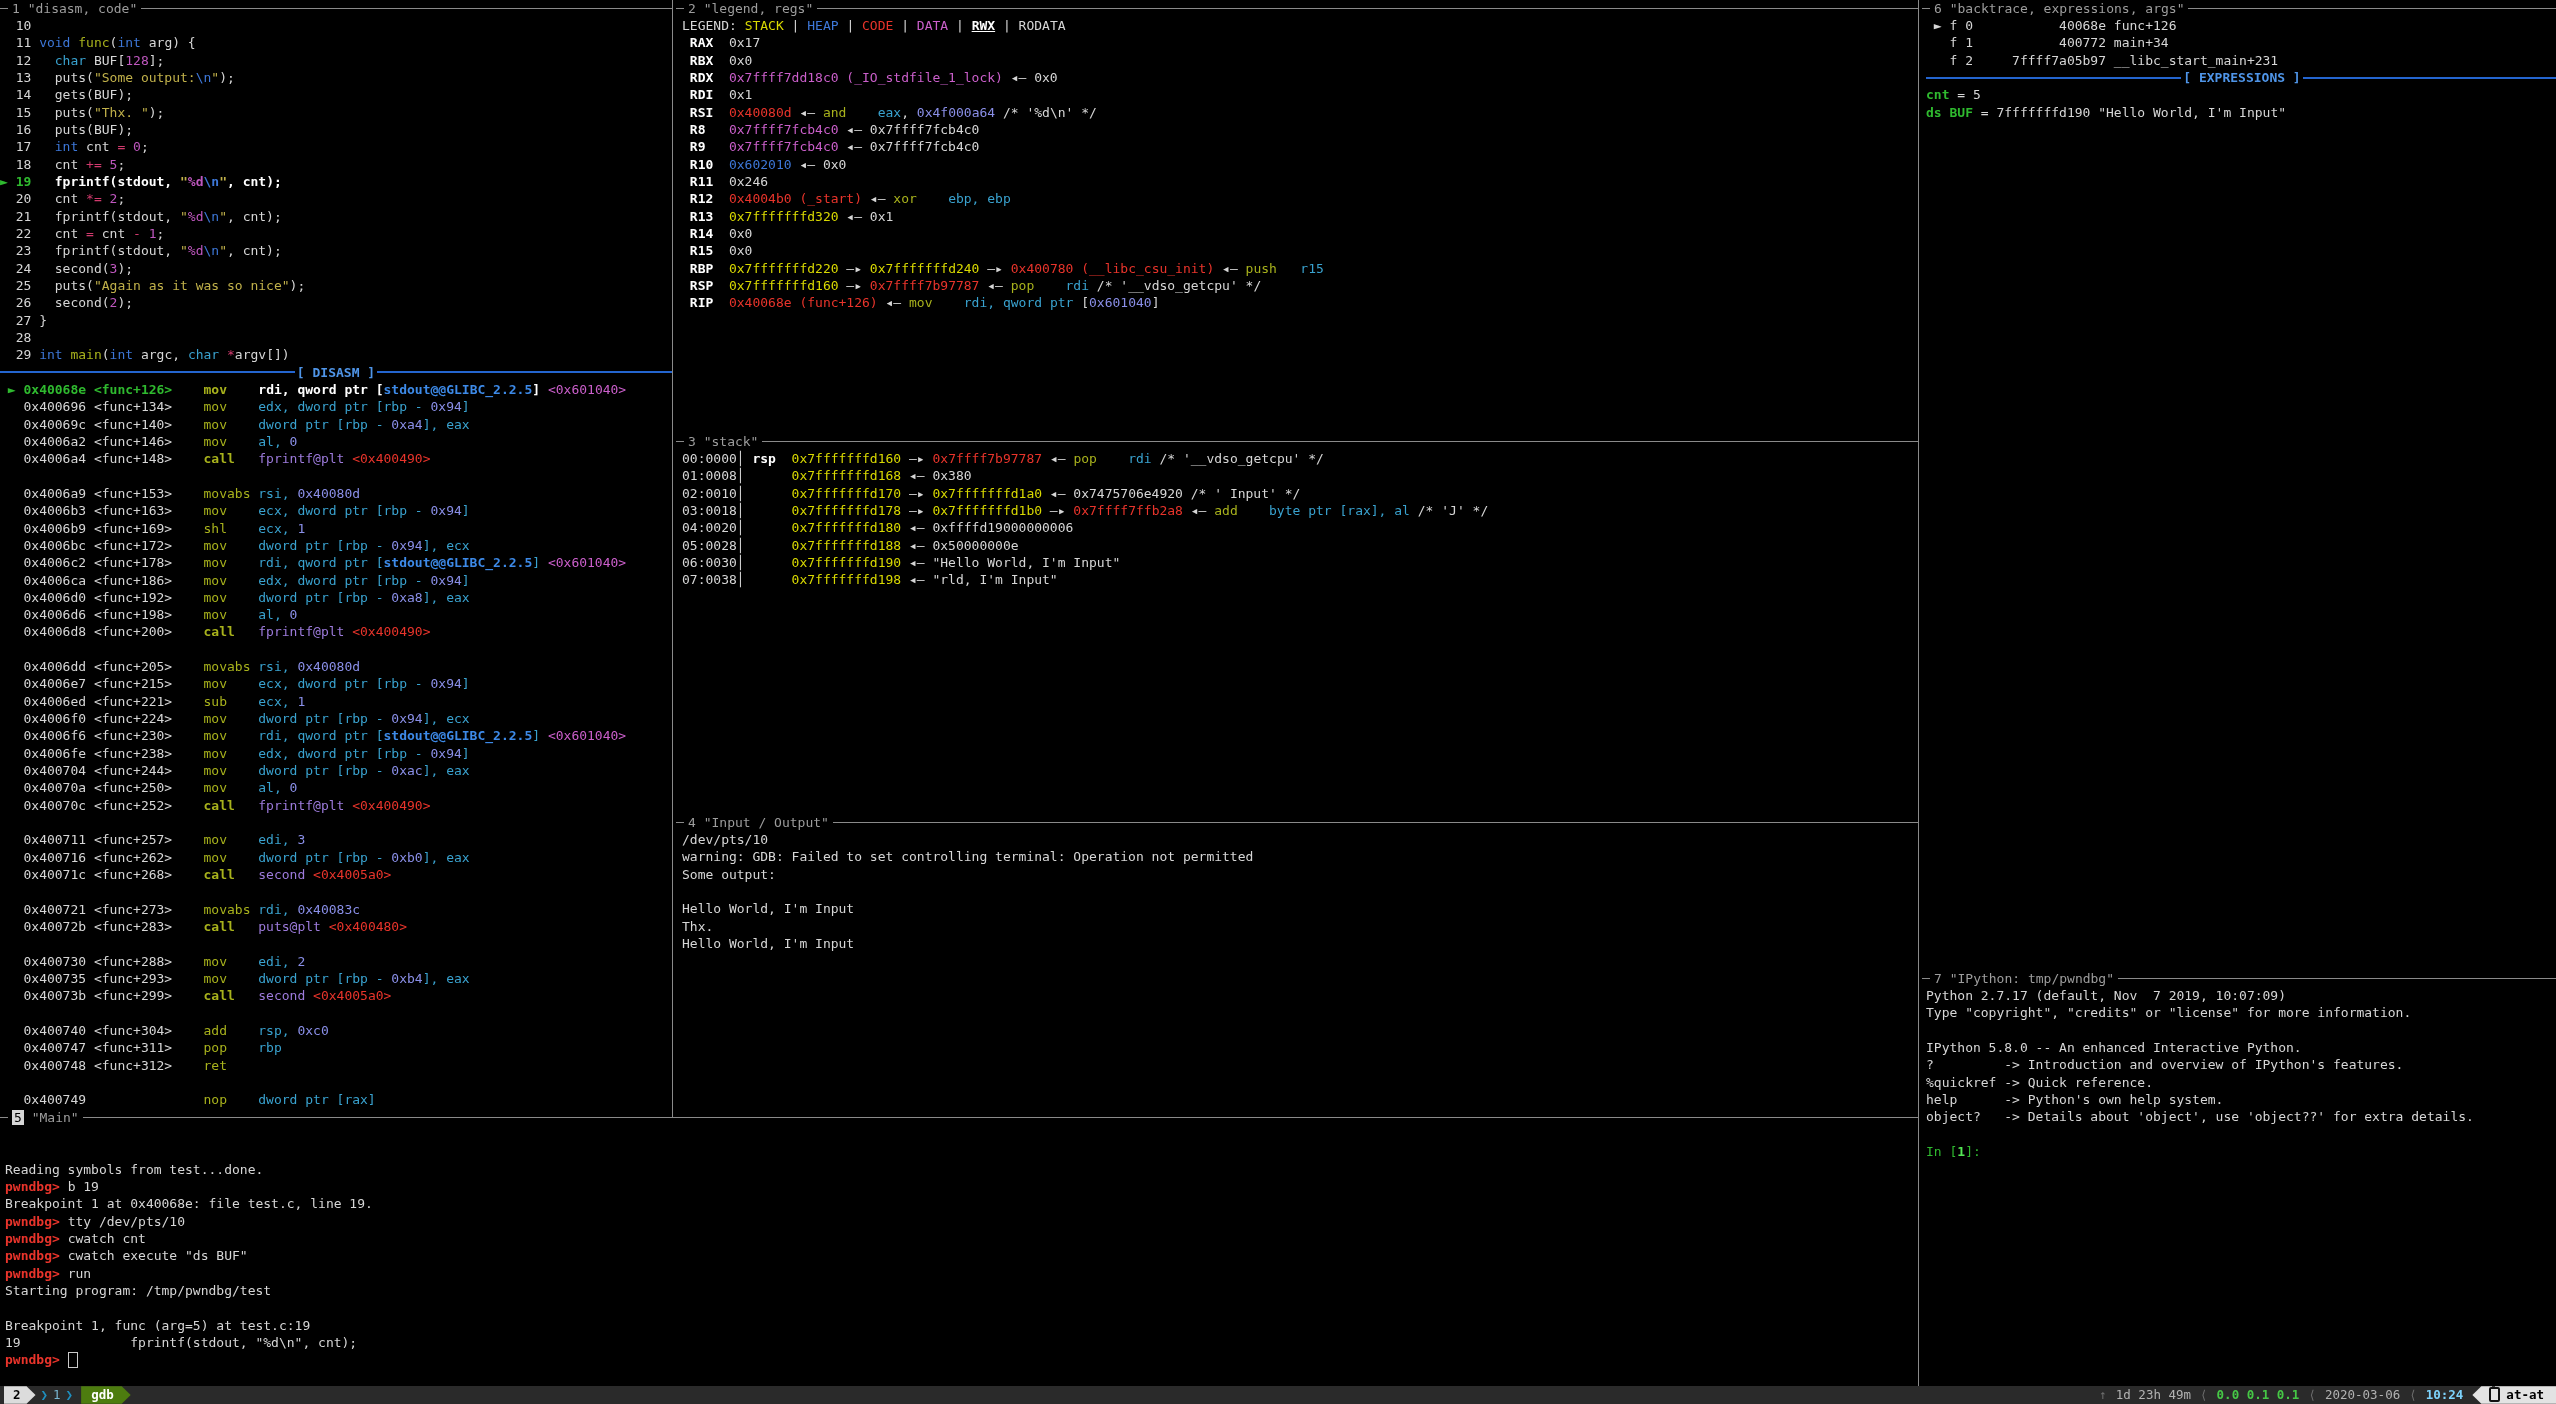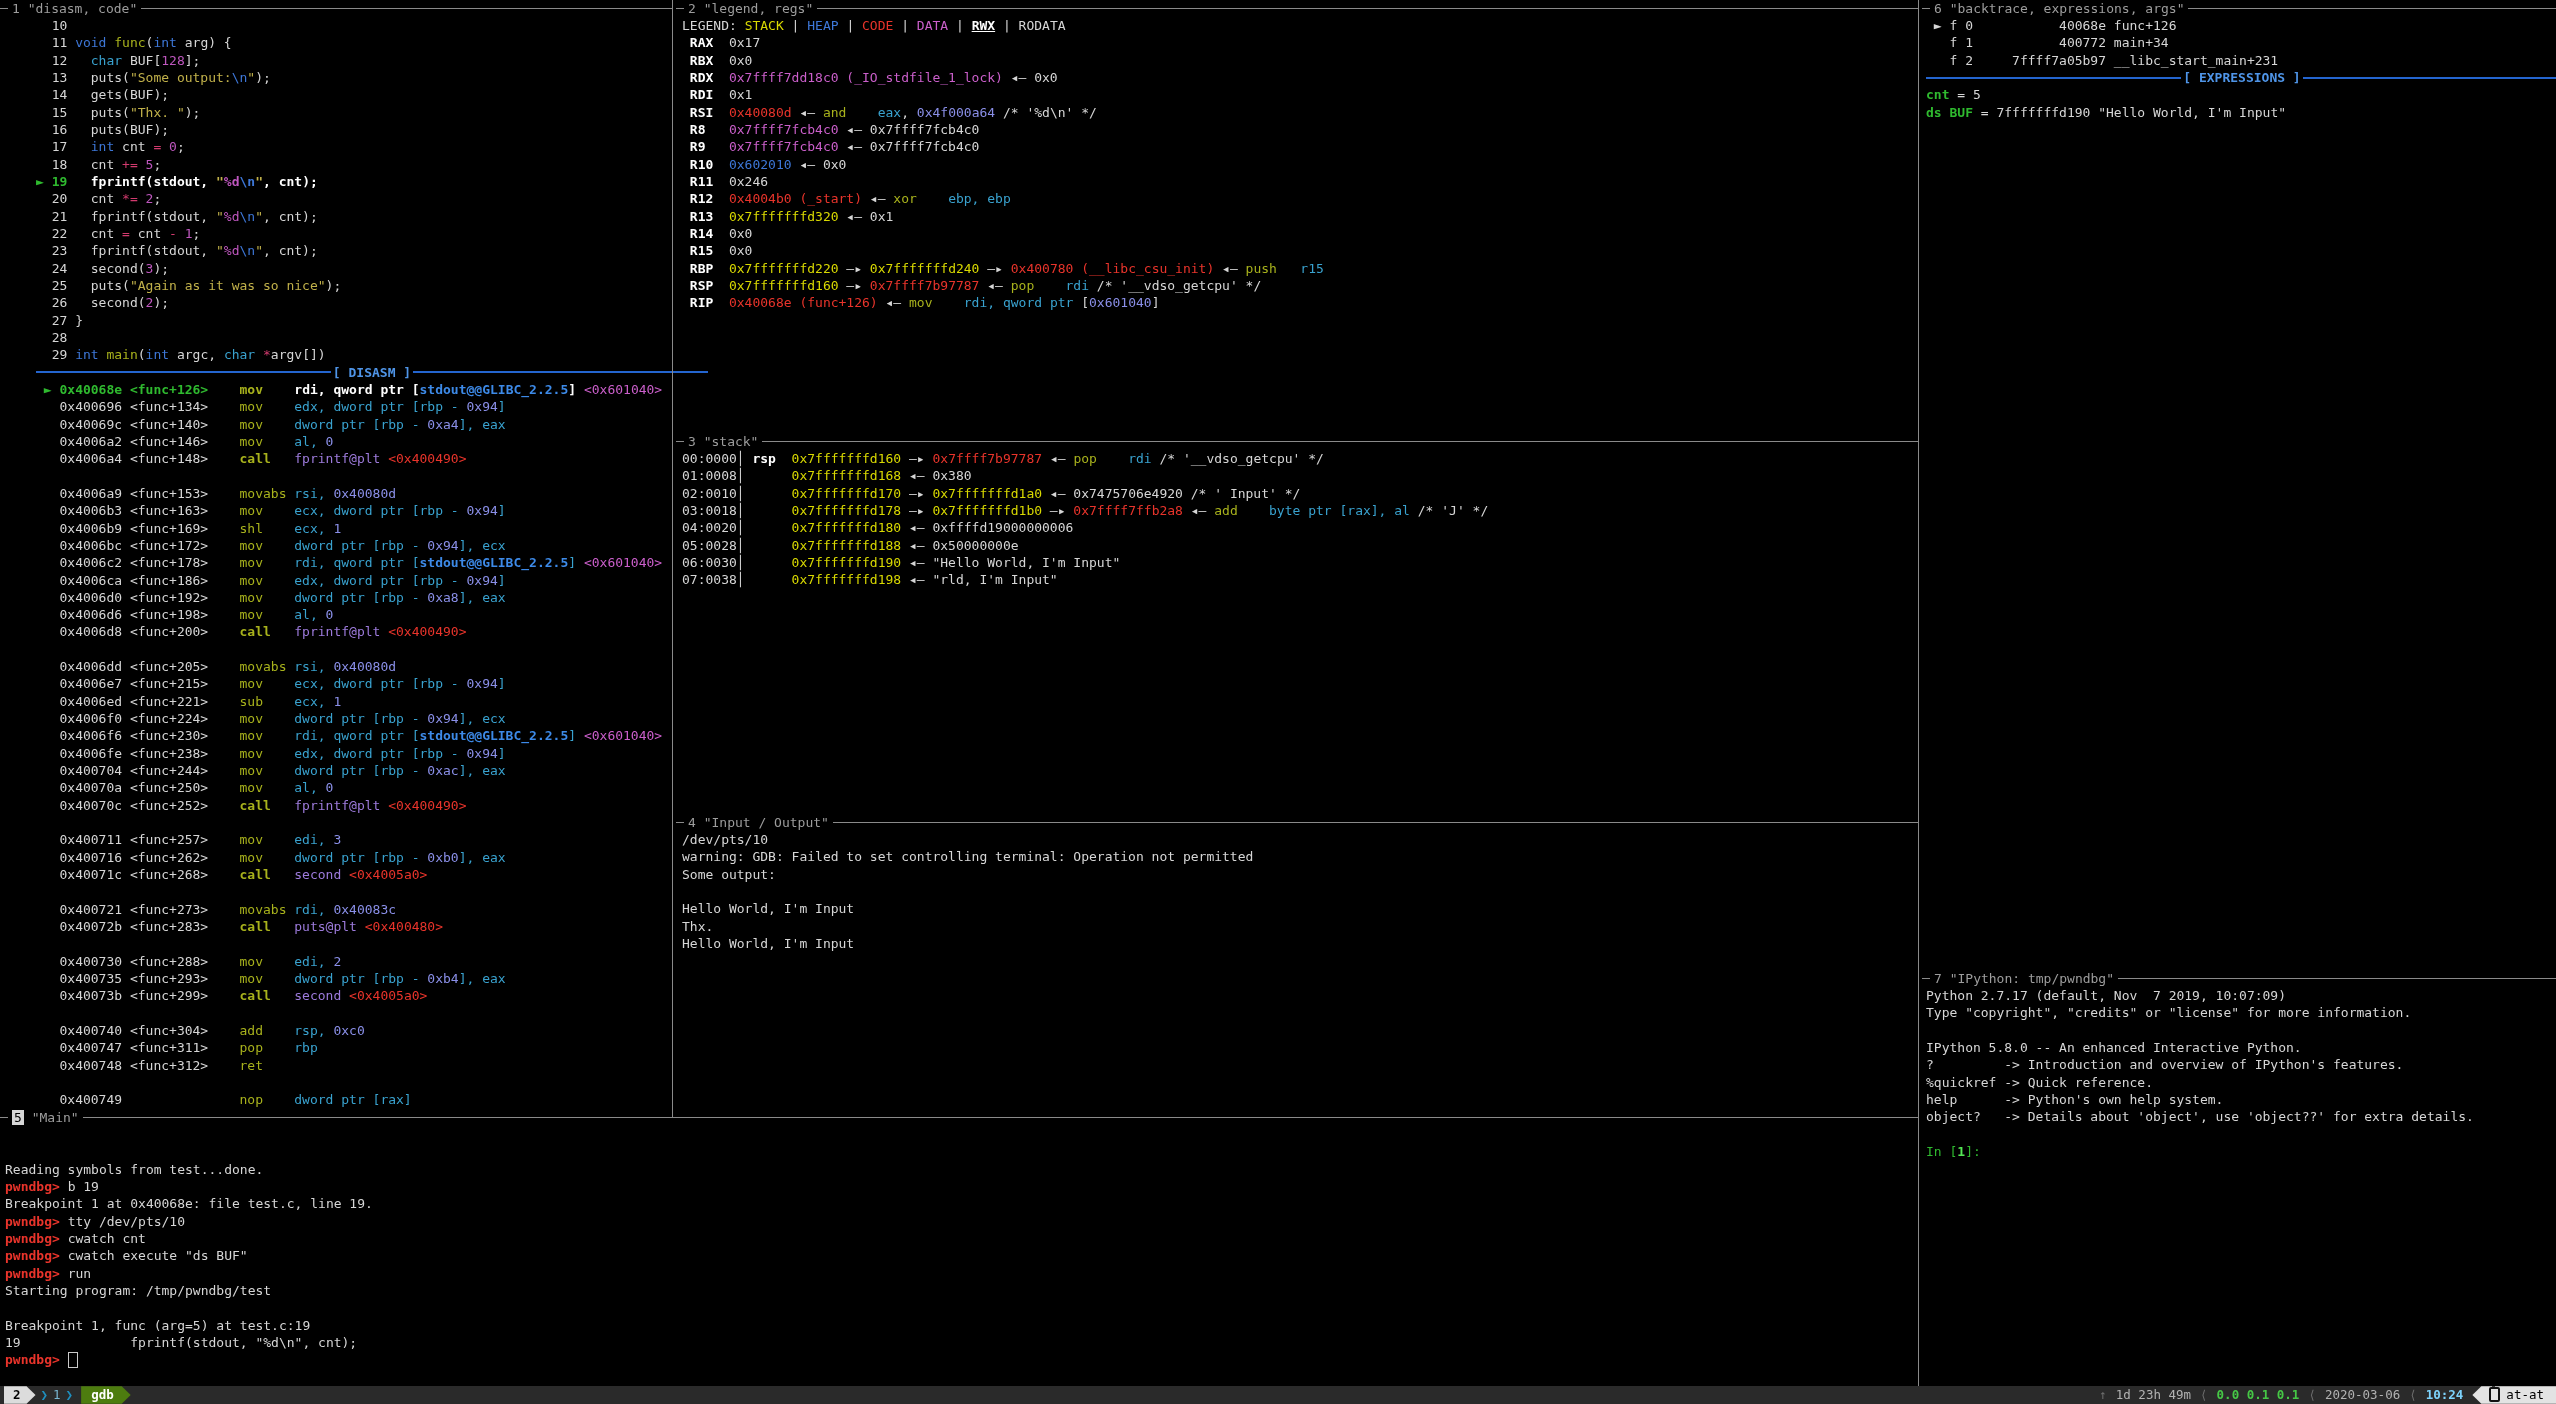--- a/index.html
+++ b/index.html
@@ -43,21 +43,21 @@
   .seg-win{background:#dcdcdc;color:#000;font-weight:bold;padding:0 15px 0 9px;display:flex;align-items:center;
            clip-path:polygon(0 0,calc(100% - 9px) 0,100% 50%,calc(100% - 9px) 100%,0 100%);}
   .chev{color:#1f8fbe;margin:0 5px;font-weight:bold;}
   .pane-num{color:#79b6d2;}
   .seg-gdb{background:#4d7c0f;color:#fff;font-weight:bold;padding:0 17px 0 10px;display:flex;align-items:center;margin-left:3px;
            clip-path:polygon(0 0,calc(100% - 9px) 0,100% 50%,calc(100% - 9px) 100%,0 100%);}
   .sb-right{display:flex;align-items:center;gap:9px;color:#b2b2b2;}
   .sep{color:#6d6d6d;}
   .load{color:#46c846;font-weight:bold;}
   .time{color:#7dd3fc;font-weight:bold;}
-  .seg-host{background:#e3e3e3;color:#000;font-weight:normal;display:flex;align-items:center;gap:6px;
+  .seg-host{background:#e3e3e3;color:#000;font-weight:bold;display:flex;align-items:center;gap:6px;
             padding:0 12px 0 17px;clip-path:polygon(9px 0,100% 0,100% 100%,9px 100%,0 50%);}
   .batt{display:inline-block;width:7px;height:11px;border:2px solid #111;border-radius:2px;position:relative;background:#e3e3e3;}
   .batt::before{content:"";position:absolute;top:-4px;left:1px;width:3px;height:2px;background:#111;}
 </style>
 </head>
 <body>
 
 <div class="term">
 
   <div class="hborder" style="left:0;top:0;width:672px;">
@@ -78,21 +78,21 @@
   <div class="hborder" style="left:1922px;top:970px;width:634px;">
     <span class="ptitle">7 "IPython: tmp/pwndbg"</span>
   </div>
   <div class="hborder" style="left:0;top:1109px;width:1918px;">
     <span class="ptitle"><span class="inv">5</span> <span>"Main"</span></span>
   </div>
 
   <div class="vborder" style="left:672px;top:0;height:1118px;"></div>
   <div class="vborder" style="left:1918px;top:0;height:1386px;"></div>
 
-  <div class="pane" style="left:0;top:17px;width:672px;margin-left:36px;">
+  <div class="pane" style="left:0;top:17px;width:672px;">
       <div class="tl"><span>  10</span></div>
       <div class="tl"><span>  11 </span><span class="b">void</span><span> </span><span class="o">func</span><span>(</span><span class="b">int</span><span> arg) {</span></div>
       <div class="tl"><span>  12   </span><span class="c">char</span><span> BUF[</span><span class="nm">128</span><span>];</span></div>
       <div class="tl"><span>  13   puts(</span><span class="sy">"Some output:</span><span class="b">\n</span><span class="sy">"</span><span>);</span></div>
       <div class="tl"><span>  14   gets(BUF);</span></div>
       <div class="tl"><span>  15   puts(</span><span class="sy">"Thx. "</span><span>);</span></div>
       <div class="tl"><span>  16   puts(BUF);</span></div>
       <div class="tl"><span>  17   </span><span class="b">int</span><span> cnt </span><span class="pk">=</span><span> </span><span class="nm">0</span><span>;</span></div>
       <div class="tl"><span>  18   cnt </span><span class="pk">+=</span><span> </span><span class="nm">5</span><span>;</span></div>
       <div class="tl"><span class="g B">► </span><span class="g B">19</span><span>   </span><span class="W">fprintf(stdout, </span><span class="sy B">"</span><span class="nm B">%d</span><span class="b B">\n</span><span class="sy B">"</span><span class="W">, cnt);</span></div>

